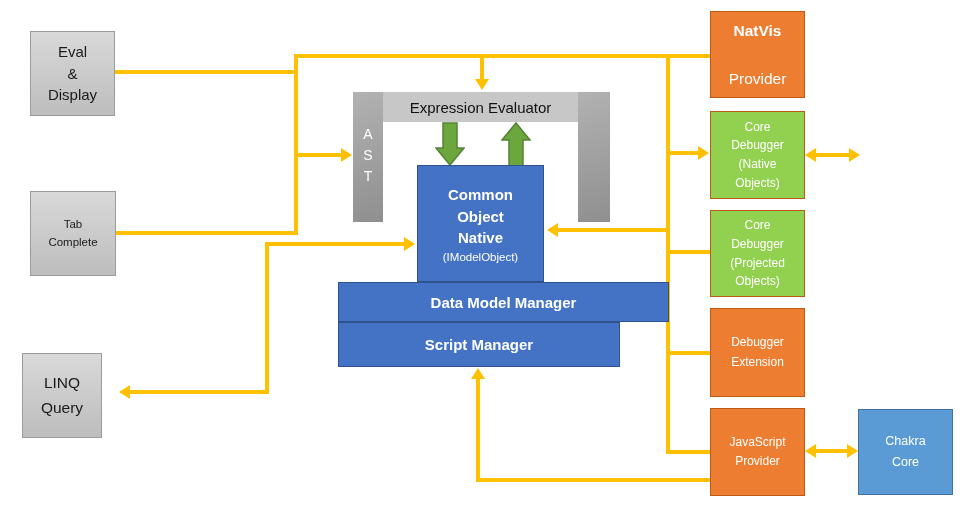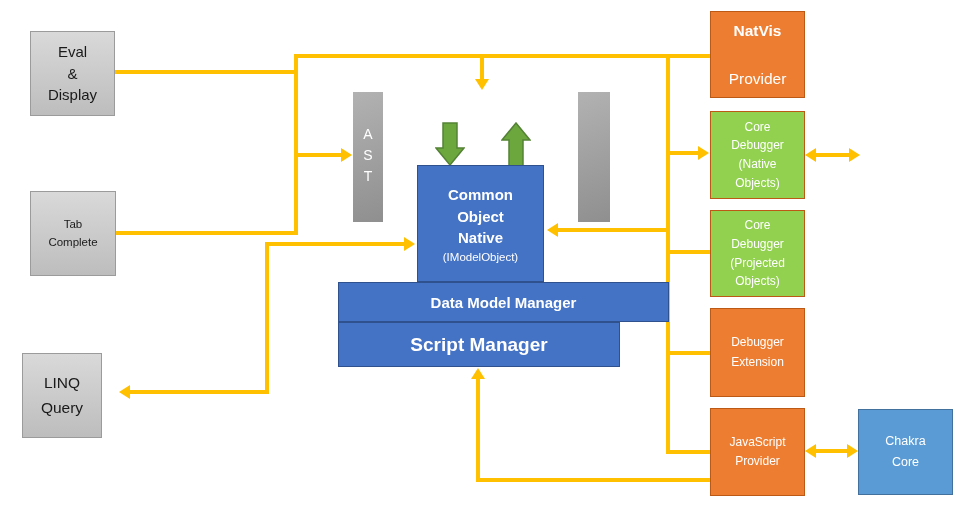--- a/index.html
+++ b/index.html
@@ -76,20 +76,23 @@
 
   <div class="lh" style="left:813px;top:449px;width:36px;"></div>
   <div class="ah ah-l" style="left:805px;top:444px;"></div>
   <div class="ah ah-r" style="left:847px;top:444px;"></div>
 
   <div class="leg" style="left:353px;top:92px;width:30px;height:130px;">
     <div style="position:absolute;top:32px;left:0;width:100%;text-align:center;color:#fff;font-size:14px;line-height:21px;white-space:pre-line;">A
 S
 T</div>
   </div>
+  <div class="band" style="left:383px;top:92px;width:195px;height:30px;">
+    <span style="color:#111;font-size:15px;">Expression Evaluator</span>
+  </div>
   <div class="leg" style="left:578px;top:92px;width:32px;height:130px;"></div>
 
   <svg class="garrow" style="left:435px;top:122px;" width="30" height="44" viewBox="0 0 30 44">
     <path d="M8 1 L22 1 L22 26 L29 26 L15 43 L1 26 L8 26 Z" style="fill:var(--green-arrow);stroke:var(--green-arrow-border);stroke-width:1.5;"></path>
   </svg>
   <svg class="garrow" style="left:501px;top:122px;" width="30" height="47" viewBox="0 0 30 47">
     <path d="M8 46 L8 18 L1 18 L15 1 L29 18 L22 18 L22 46 Z" style="fill:var(--green-arrow);stroke:var(--green-arrow-border);stroke-width:1.5;"></path>
   </svg>
 
   <div class="box gray" style="left:30px;top:31px;width:85px;height:85px;font-size:15px;line-height:1.45;">
@@ -109,21 +112,21 @@
   <div class="box bluebox" style="left:417px;top:165px;width:127px;height:117px;z-index:2;">
     <span class="b" style="font-size:15px;line-height:1.45;">Common
 Object
 Native</span>
     <span style="font-size:11.5px;margin-top:2px;">(IModelObject)</span>
   </div>
   <div class="box bluebox" style="left:338px;top:282px;width:331px;height:40px;z-index:1;">
     <span class="b" style="font-size:15px;">Data Model Manager</span>
   </div>
   <div class="box bluebox" style="left:338px;top:322px;width:282px;height:45px;z-index:1;">
-    <span class="b" style="font-size:19px;">Script Manager</span>
+    <span class="b" style="font-size:15px;">Script Manager</span>
   </div>
 
   <div class="box orangebox" style="left:710px;top:11px;width:95px;height:87px;font-size:15.5px;line-height:1.5;">
     <span class="b">NatVis</span>
     <span>Provider</span>
   </div>
   <div class="box greenbox" style="left:710px;top:111px;width:95px;height:88px;font-size:12px;line-height:1.55;">
     <span>Core
 Debugger
 (Native

